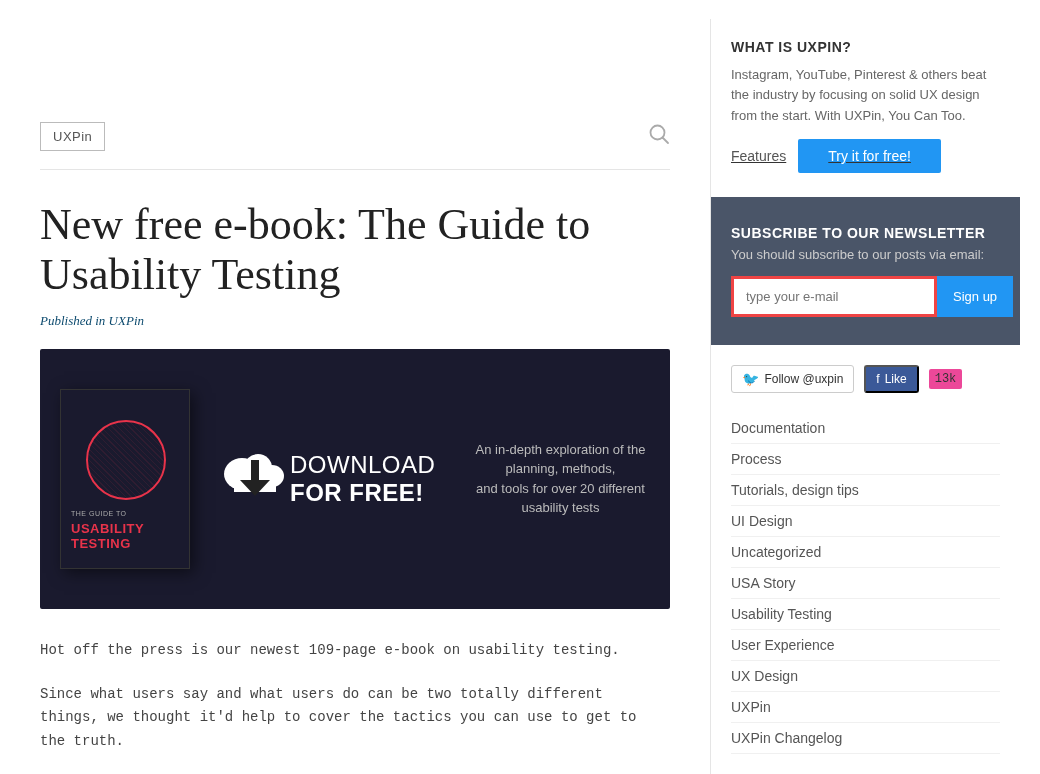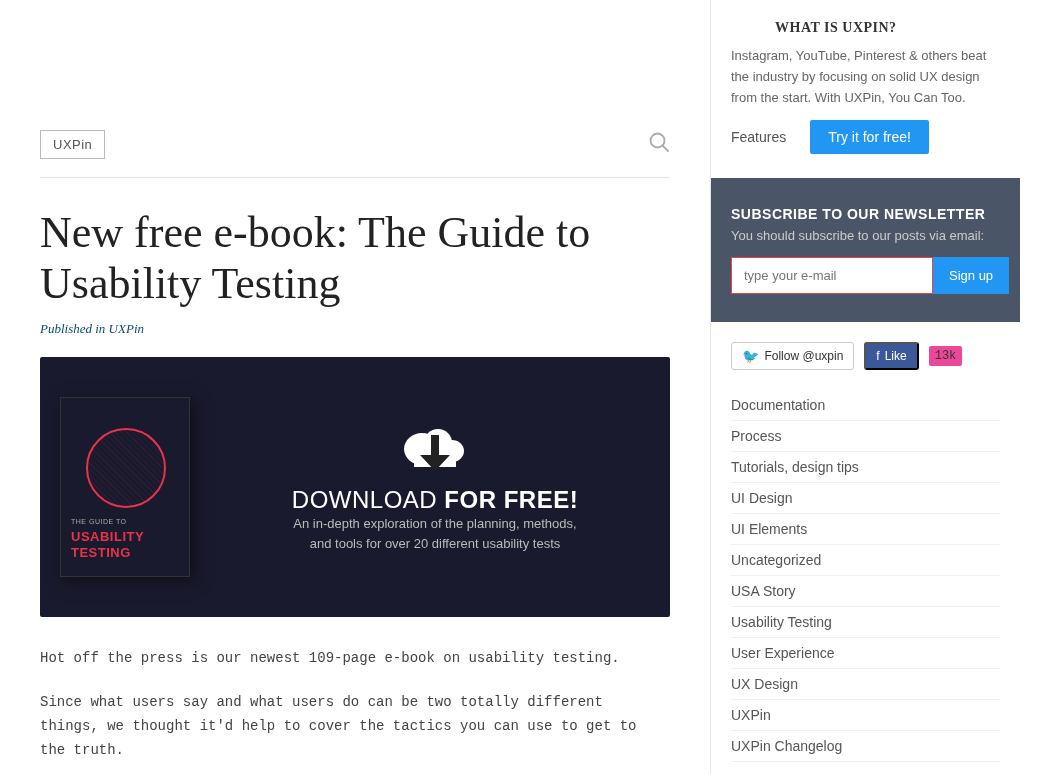--- a/index.html
+++ b/index.html
@@ -19,43 +19,43 @@
     .article-title { font-size: 44px; font-weight: 300; color: #222; line-height: 1.15; margin-bottom: 12px; font-family: Georgia, serif; }
     .article-meta { font-size: 13px; color: #0c4a6e; font-style: italic; margin-bottom: 20px; }
 
     
     .hero-image { width: 100%; background: #1a1a2e; border-radius: 2px; display: flex; align-items: center; justify-content: center; overflow: hidden; margin-bottom: 30px; min-height: 260px; position: relative; }
     .hero-left { width: 160px; padding: 20px 10px 20px 20px; flex-shrink: 0; }
     .book-cover { background: #1a1a2e; border: 1px solid #333; width: 130px; height: 180px; display: flex; flex-direction: column; align-items: flex-start; justify-content: flex-end; padding: 10px; position: relative; box-shadow: 4px 4px 15px rgba(0,0,0,0.5); }
     .book-cover-title-small { font-size: 7px; color: #aaa; font-family: Arial, sans-serif; margin-bottom: 4px; letter-spacing: 0.5px; text-transform: uppercase; }
     .book-cover-title-main { font-size: 13px; color: #e8334a; font-weight: bold; font-family: Arial, sans-serif; line-height: 1.2; margin-bottom: 6px; text-transform: uppercase; letter-spacing: 0.5px; }
     .maze-head { width: 80px; height: 80px; border-radius: 50%; border: 2px solid #e8334a; position: absolute; top: 30px; left: 25px; background: repeating-linear-gradient(45deg, transparent, transparent 3px, rgba(232,51,74,0.1) 3px, rgba(232,51,74,0.1) 4px); }
-    .hero-right { flex: 1; padding: 20px; display: flex; flex-direction: column; align-items: center; justify-content: center; }
+    .hero-right { flex: 1; padding: 20px; display: flex; align-items: center; justify-content: center; }
     .cloud-download { display: flex; flex-direction: column; align-items: center; margin-bottom: 10px; }
     .download-text { color: #fff; font-size: 24px; font-family: Arial, sans-serif; font-weight: 300; letter-spacing: 0.5px; }
     .download-text strong { font-weight: 900; }
     .download-sub { color: #bbb; font-size: 13px; font-family: Arial, sans-serif; text-align: center; line-height: 1.5; }
 
     
     .article-body p { font-size: 14px; line-height: 1.7; color: #444; margin-bottom: 20px; font-family: Liberation Mono, monospace; }
 
     
     .sidebar-section { margin-bottom: 24px; }
-    .sidebar-what-title { font-size: 14px; font-weight: bold; color: #333; font-family: Liberation Serif, serif; letter-spacing: 0.5px; margin-bottom: 10px; text-transform: uppercase; margin-left: 44px; }
+    .sidebar-what-title { font-size: 14px; font-weight: bold; color: #333; font-family: Liberation Sans, sans-serif; letter-spacing: 0.5px; margin-bottom: 10px; text-transform: uppercase; }
     .sidebar-what-desc { font-size: 13px; color: #666; line-height: 1.6; font-family: Arial, sans-serif; margin-bottom: 12px; }
-    .sidebar-cta-row { display: flex; align-items: center; gap: 24px; }
+    .sidebar-cta-row { display: flex; align-items: center; gap: 12px; text-decoration: underline; }
     .sidebar-features-link { font-size: 14px; color: #555; font-family: Arial, sans-serif; }
-    .try-free-btn { background: #2196F3; color: white; border: none; padding: 9px 18px; font-size: 14px; font-family: Arial, sans-serif; cursor: pointer; border-radius: 2px; white-space: nowrap; }
+    .try-free-btn { background: #2196F3; color: white; border: none; padding: 9px 30px; font-size: 14px; font-family: Arial, sans-serif; cursor: pointer; border-radius: 2px; white-space: nowrap; }
 
     
     .newsletter-box { background: #4a5568; padding: 28px 20px; margin: 0 -20px 20px -20px; }
     .newsletter-title { font-size: 14px; font-weight: bold; color: #fff; font-family: Arial, sans-serif; letter-spacing: 0.5px; text-transform: uppercase; margin-bottom: 6px; }
     .newsletter-sub { font-size: 13px; color: #ccc; font-family: Arial, sans-serif; margin-bottom: 14px; }
     .newsletter-form { display: flex; gap: 0; }
-    .email-input { flex: 1; padding: 10px 12px; border: 1px solid #ef4444; background: #fff; font-size: 13px; color: #999; font-family: Arial, sans-serif; outline: none; }
+    .email-input { flex: 1; padding: 10px 12px; border: 3px solid #ef4444; background: #fff; font-size: 13px; color: #999; font-family: Arial, sans-serif; outline: none; }
     .signup-btn { background: #2196F3; color: white; border: none; padding: 10px 16px; font-size: 13px; font-family: Arial, sans-serif; cursor: pointer; white-space: nowrap; }
 
     
     .social-row { display: flex; align-items: center; gap: 10px; margin-bottom: 20px; }
     .twitter-follow { background: #fff; border: 1px solid #ccc; padding: 5px 10px; font-size: 12px; color: #333; font-family: Arial, sans-serif; display: flex; align-items: center; gap: 5px; border-radius: 3px; cursor: pointer; }
     .twitter-bird { color: #1da1f2; font-size: 14px; }
     .fb-like { background: #3b5998; color: white; padding: 5px 10px; font-size: 12px; font-family: Arial, sans-serif; display: flex; align-items: center; gap: 5px; border-radius: 3px; cursor: pointer; }
     .fb-count { background: #ec4899; color: #333; padding: 3px 6px; font-size: 12px; border-radius: 2px; font-family: Liberation Mono, monospace; }
 
     
@@ -154,21 +154,20 @@
         <span>Like</span>
       </button>
       <span class="fb-count">13k</span>
     </div>
 
     <ul class="category-list">
     <li><a href="#">Documentation</a></li>
         <li><a href="#">Process</a></li>
         <li><a href="#">Tutorials, design tips</a></li>
         <li><a href="#">UI Design</a></li>
-        <li><a href="#">UI Elements</a></li>
         <li><a href="#">Uncategorized</a></li>
         <li><a href="#">USA Story</a></li>
         <li><a href="#">Usability Testing</a></li>
         <li><a href="#">User Experience</a></li>
         <li><a href="#">UX Design</a></li>
         <li><a href="#">UXPin</a></li>
         <li><a href="#">UXPin Changelog</a></li>
       </ul>
 
   </aside>

